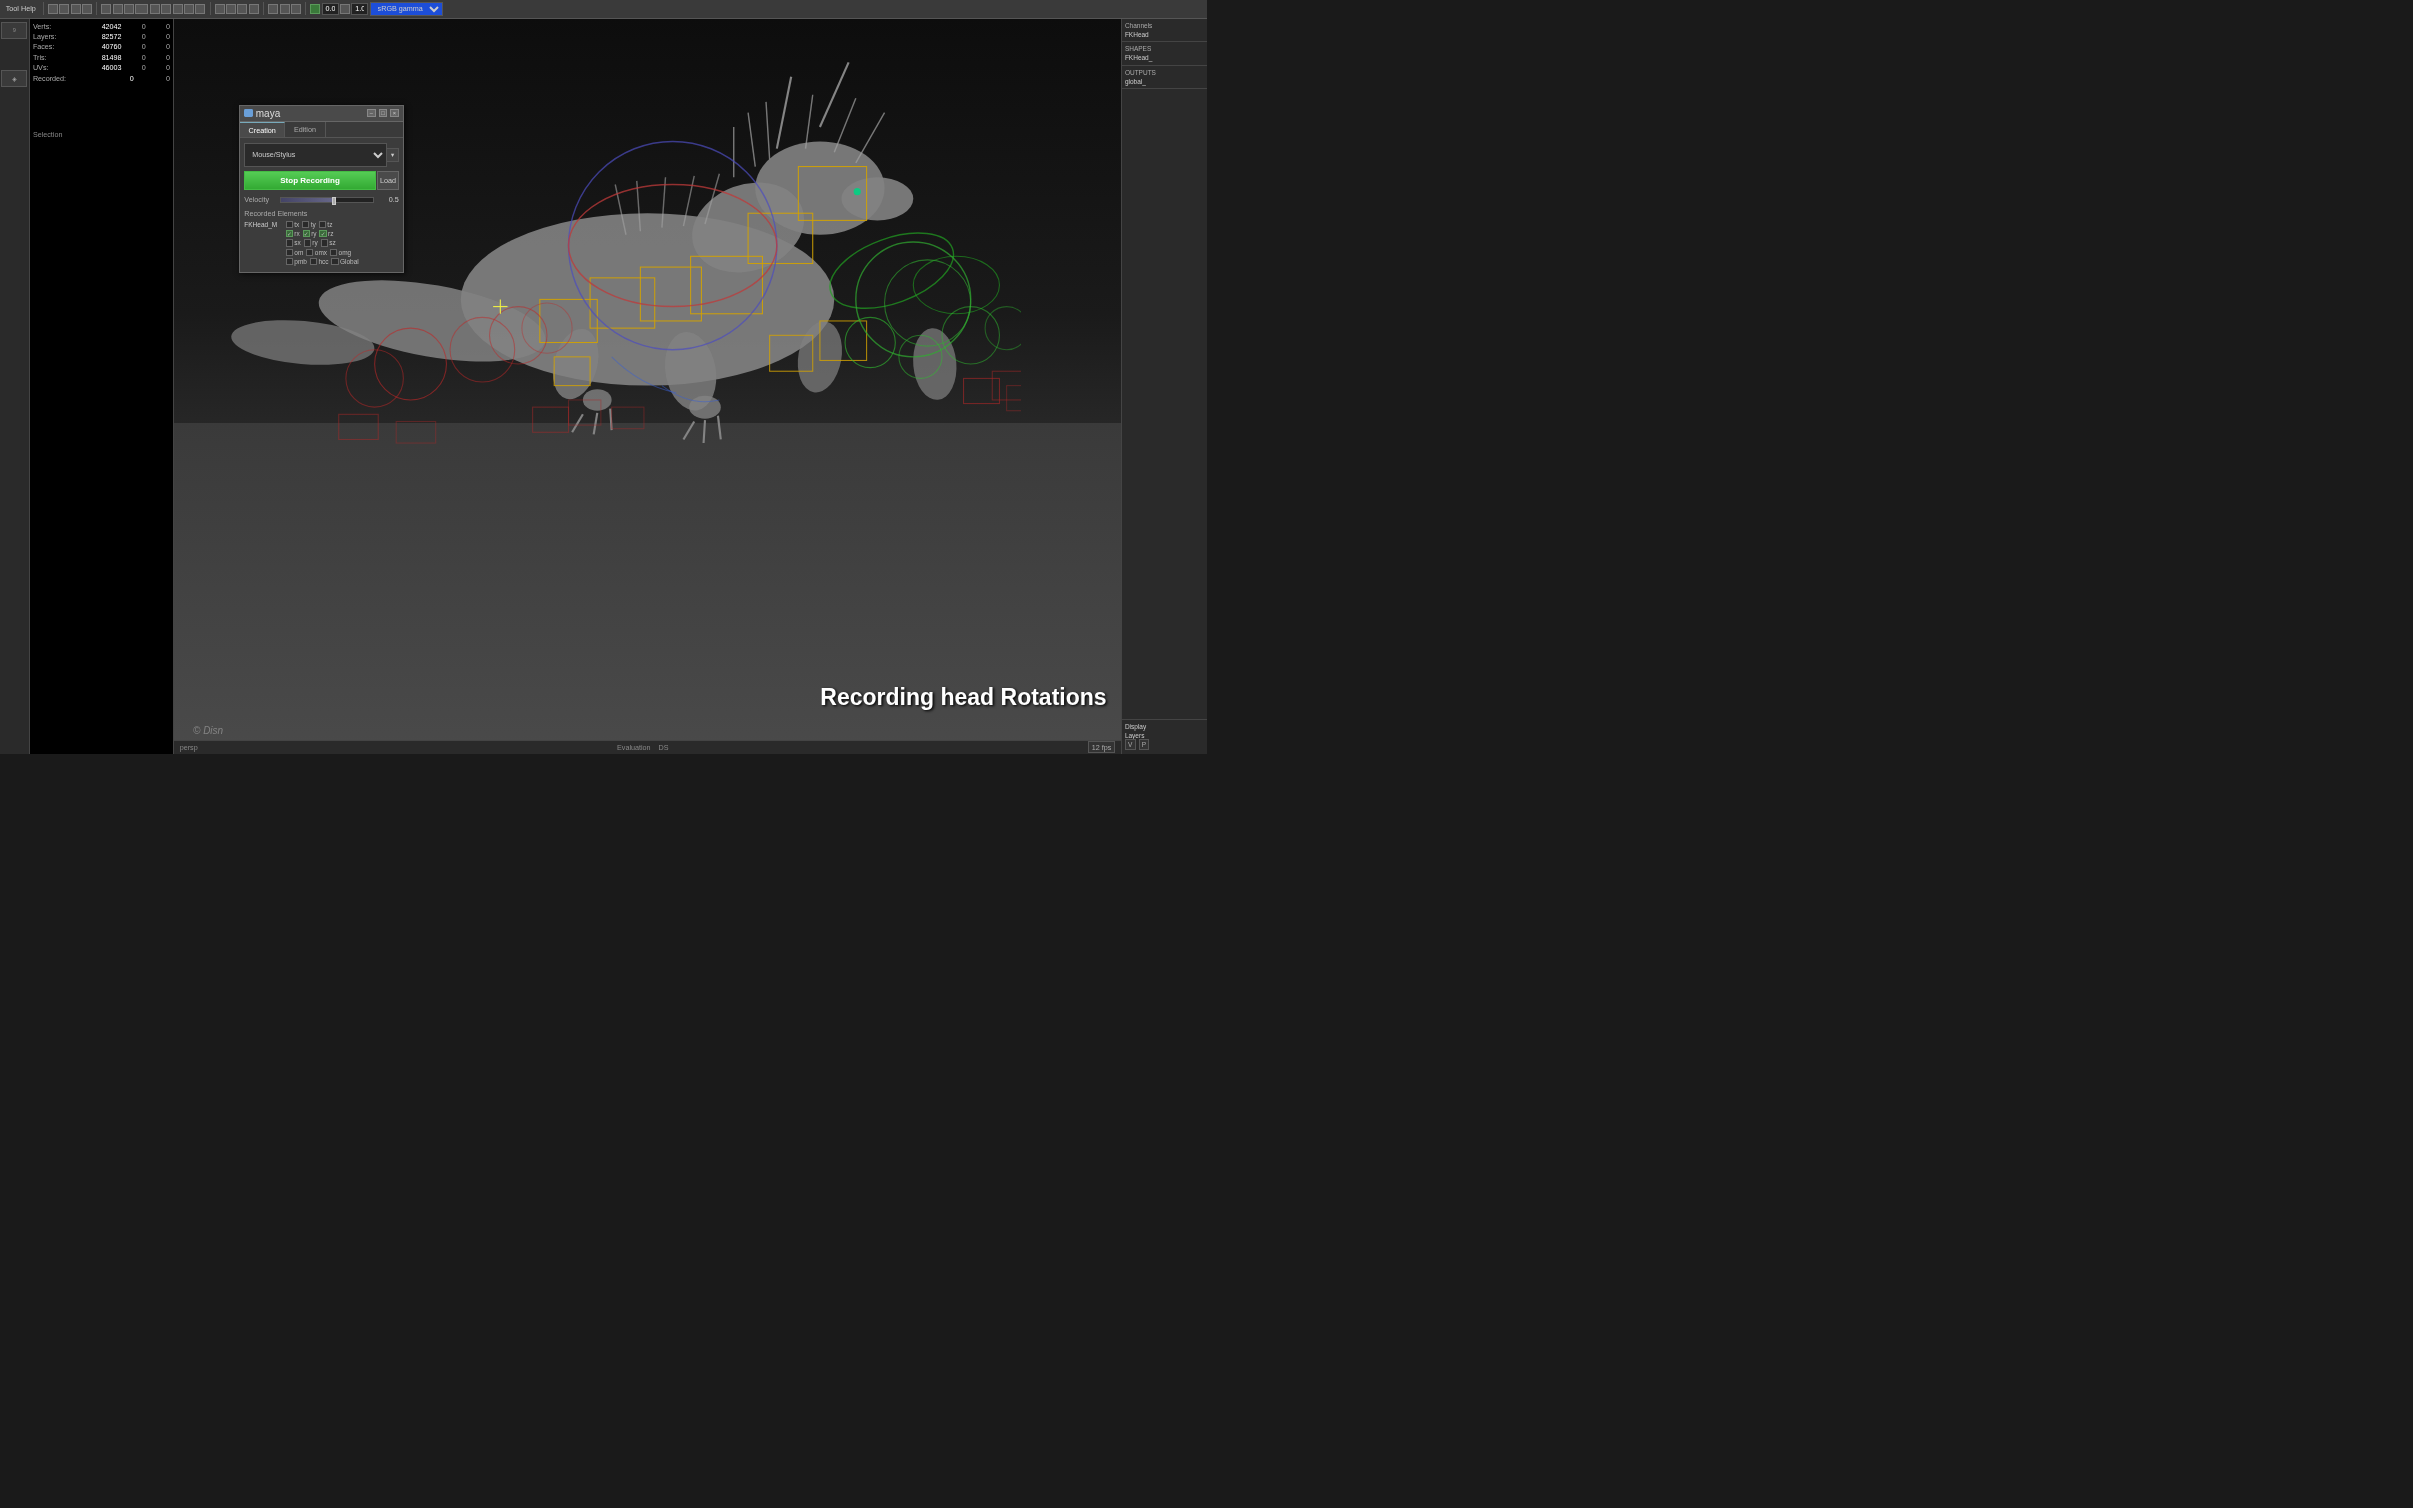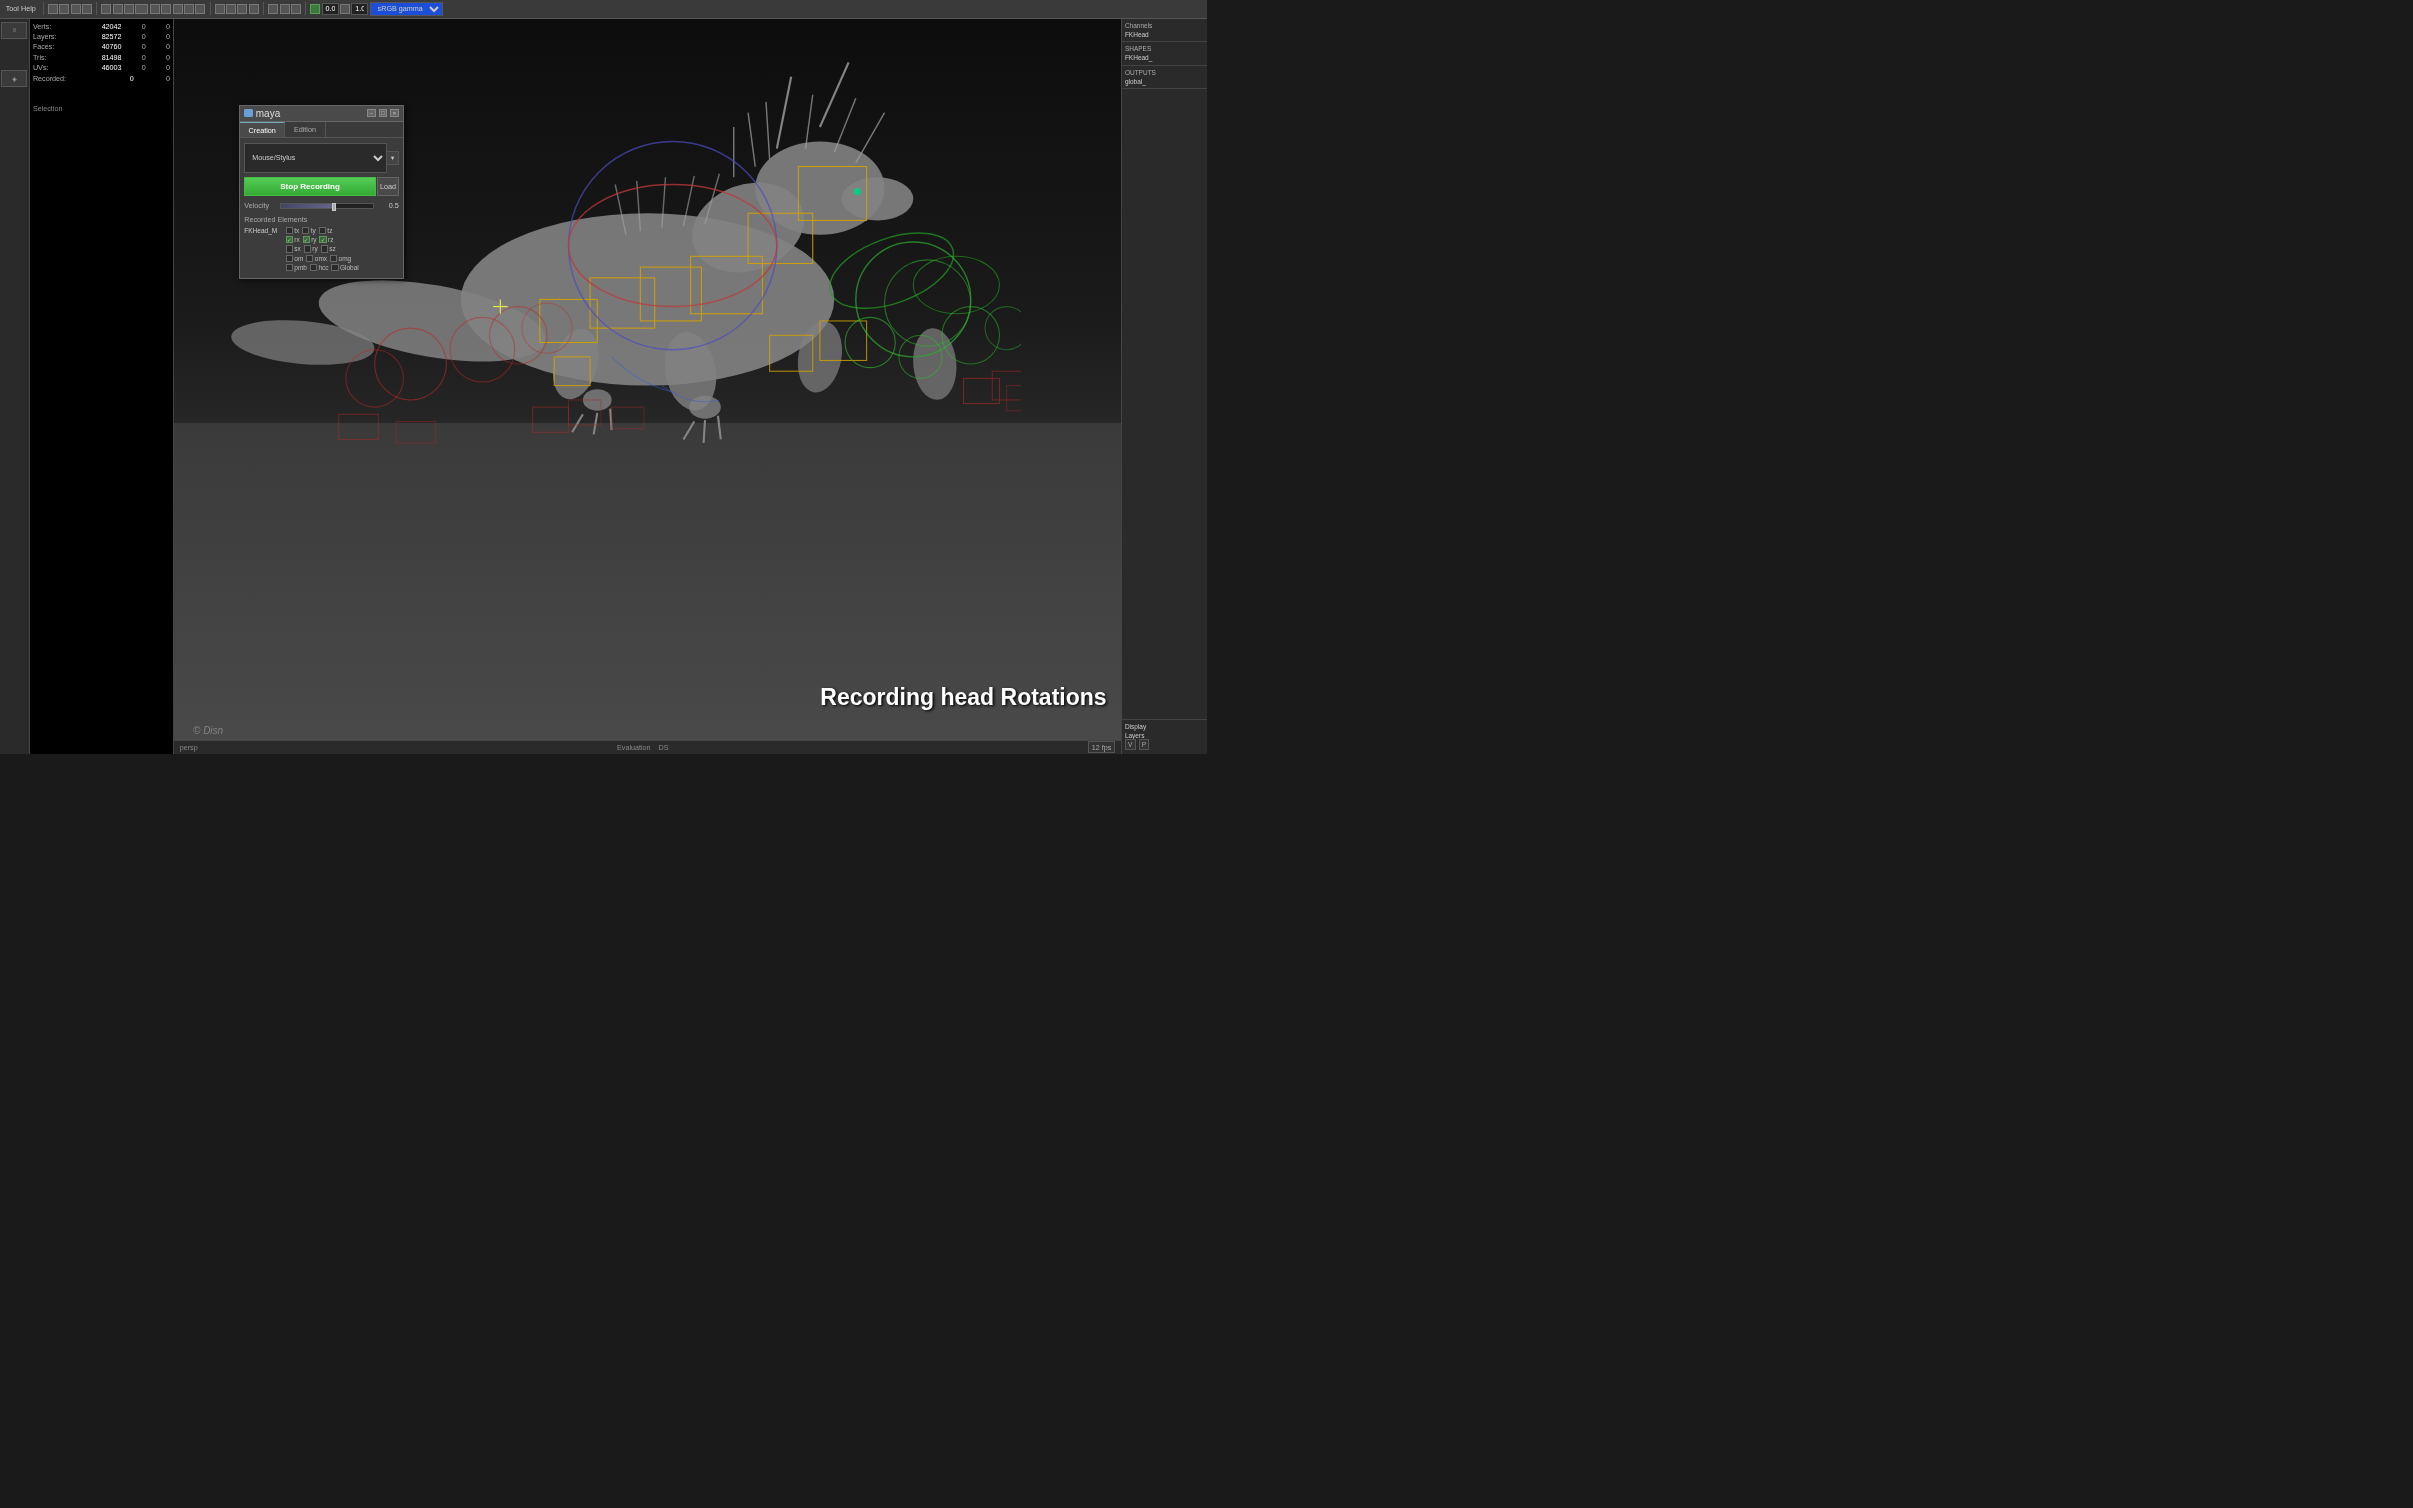--- a/index.html
+++ b/index.html
@@ -212,21 +212,21 @@
       align-items: center;
       margin-bottom: 4.3px;
     }
     .dialog-dropdown {
       flex: 1;
       background: #2a2a2a;
       border: 0.7px solid #555;
       color: #ccc;
       font-size: 7.2px;
       padding: 1.4px 2.9px;
-      height: 30px;
+      height: 24px;
     }
     .dialog-dropdown-arrow {
       width: 11.5px;
       height: 14.4px;
       background: #444;
       border: 0.7px solid #555;
       border-left: none;
       display: flex;
       align-items: center;
       justify-content: center;
@@ -551,21 +551,21 @@
       <span class="stats-val">46003</span>
       <span class="stats-val2">0</span>
       <span class="stats-val2">0</span>
     </div>
     <div class="stats-row">
       <span class="stats-label">Recorded:</span>
       <span class="stats-val">0</span>
       <span class="stats-val2">0</span>
     </div>
 
-    <div style="margin-top: 21px; color: #888; font-size: 7.2px;">Selection</div>
+    <div style="margin-top: 47px; color: #888; font-size: 7.2px;">Selection</div>
   </div>
 
   <div id="viewport">
     <div id="dragon-scene">
 
       <div class="ground-plane"></div>
 
       <svg id="dragon-svg" viewBox="0 0 1100 580" xmlns="http://www.w3.org/2000/svg">
 
         <ellipse cx="580" cy="340" rx="260" ry="120" fill="#888" opacity="0.9"></ellipse>

